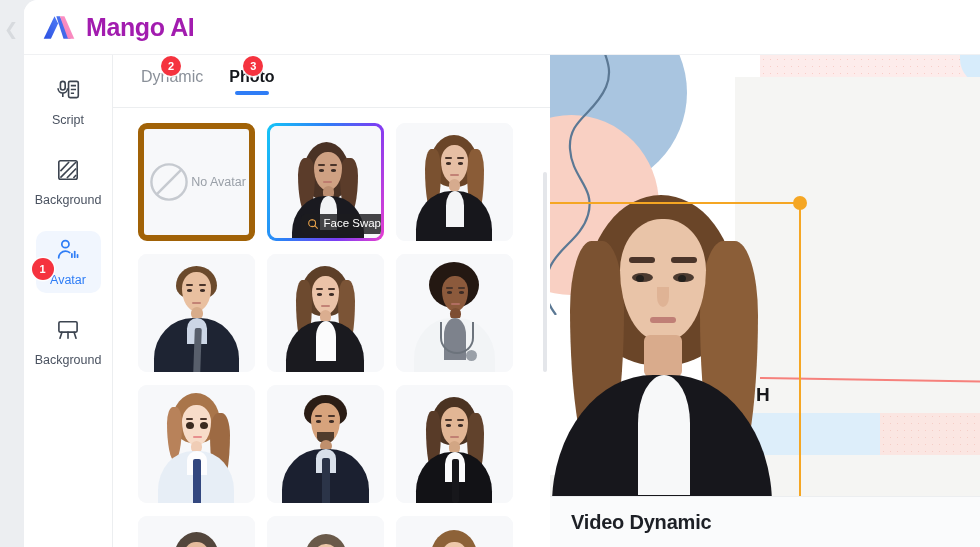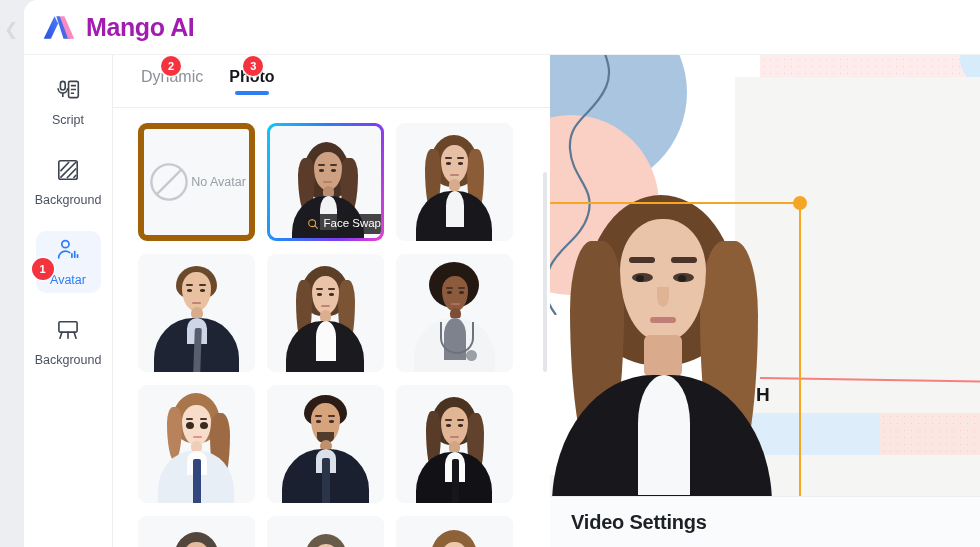--- a/index.html
+++ b/index.html
@@ -480,19 +480,19 @@
         <div class="sel-frame">
           <div class="sel-top"></div>
           <div class="sel-right"></div>
           <div class="sel-handle"></div>
         </div>
 
       </div>
     </div>
 
     <div class="vsettings">
-      <span class="vsettings-title">Video Settings</span>
+      <span class="vsettings-title">Video Dynamic</span>
     </div>
 
   </div>
 
 
 </div>
 
 </body></html>

